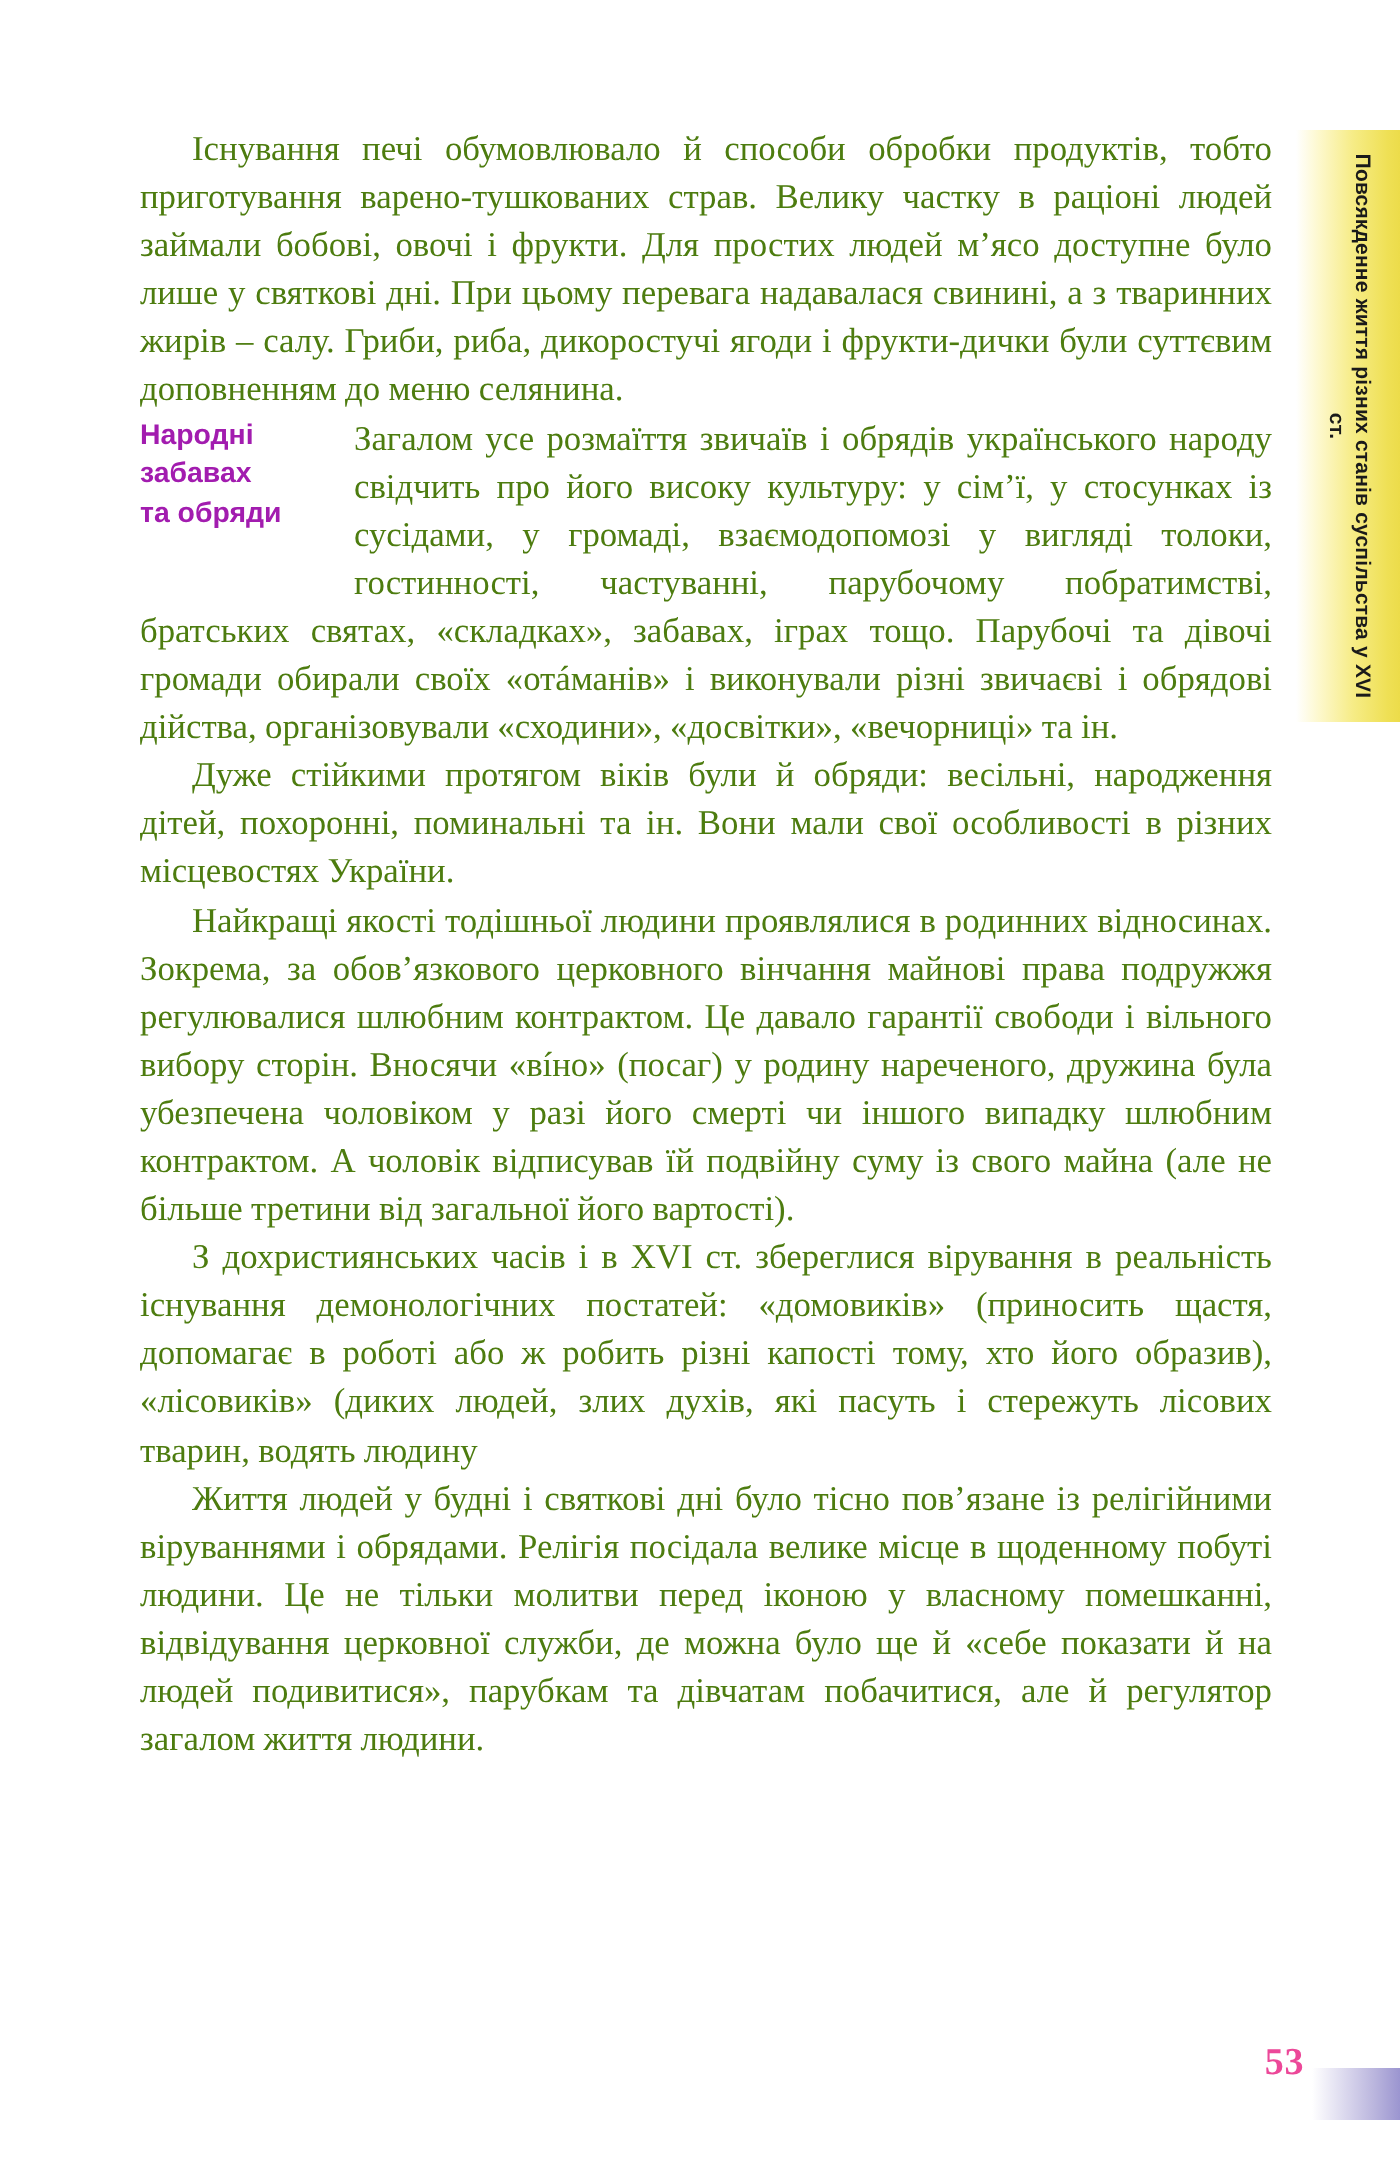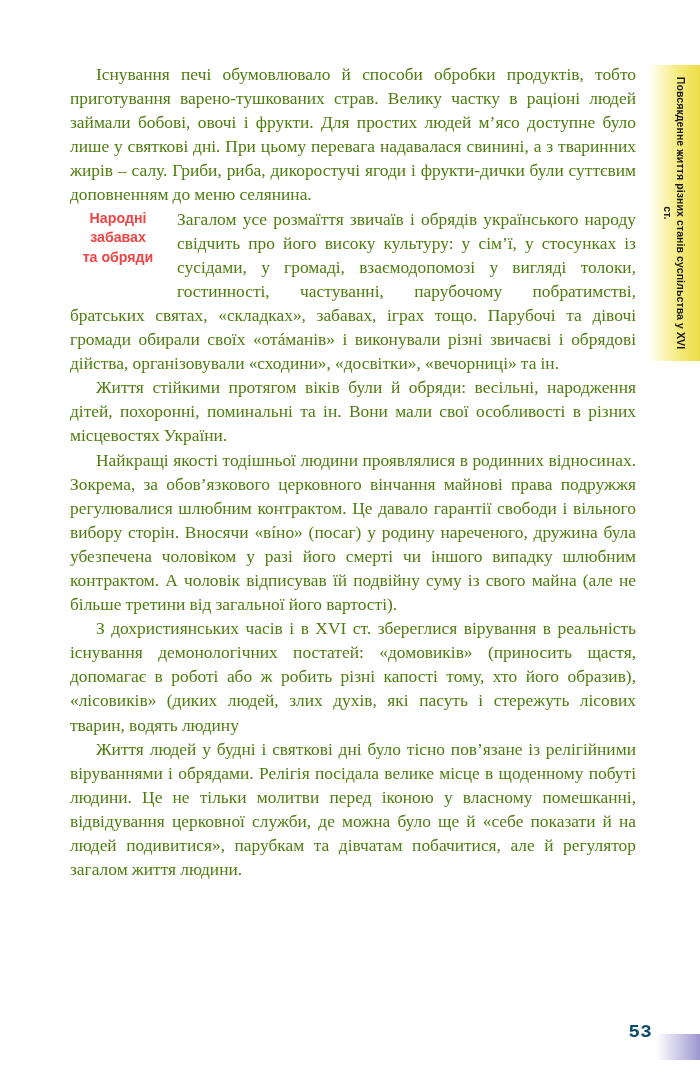--- a/index.html
+++ b/index.html
@@ -84,22 +84,22 @@
   }
   .side-head {
     position: absolute;
     left: 0;
     top: 2px;
     width: 96px;
     font-family: "Liberation Sans", "DejaVu Sans", sans-serif;
     font-size: 14.2px;
     font-weight: 700;
     line-height: 19.5px;
-    color: #ef4444;
-    text-align: center;
+    color: #a21caf;
+    text-align: left;
   }
   .side-head em { font-style: normal; display: block; }
 
   
   .float-spacer {
     float: left;
     width: 107px;
     height: 78px;
   }
   .section-with-head p.body {
@@ -111,24 +111,24 @@
 
   .gap { height: 0px; }
 
   
   .page-number {
     position: absolute;
     left: 618px;
     top: 1021px;
     width: 34px;
     text-align: right;
-    font-family: Liberation Mono, monospace;
+    font-family: Liberation Serif, serif;
     font-size: 19px;
     font-weight: 700;
-    color: #0c4a6e;
+    color: #ec4899;
     letter-spacing: 0.3px;
   }
 
   
   .corner-block {
     position: absolute;
     left: 656px;
     top: 1034px;
     width: 44px;
     height: 26px;
@@ -155,21 +155,21 @@
     <div class="section-with-head">
       <div class="side-head">
         <em>Народні</em>
         <em>забавах</em>
         <em>та обряди</em>
       </div>
       <div class="float-spacer"></div>
       <p class="body">Загалом усе розмаїття звичаїв і обрядів українського народу свідчить про його високу культуру: у сім’ї, у стосунках із сусідами, у громаді, взаємодопомозі у вигляді толоки, гостинності, частуванні, парубочому побратимстві, братських святах, «складках», забавах, іграх тощо. Парубочі та дівочі громади обирали своїх «отáманів» і виконували різні звичаєві і обрядові дійства, організовували «сходини», «досвітки», «вечорниці» та ін.</p>
     </div>
 
-    <p class="body">Життя стійкими протягом віків були й обряди: весільні, народження дітей, похоронні, поминальні та ін. Вони мали свої особливості в різних місцевостях України.</p>
+    <p class="body">Дуже стійкими протягом віків були й обряди: весільні, народження дітей, похоронні, поминальні та ін. Вони мали свої особливості в різних місцевостях України.</p>
     <p class="body">Найкращі якості тодішньої людини проявлялися в родинних відносинах. Зокрема, за обов’язкового церковного вінчання майнові права подружжя регулювалися шлюбним контрактом. Це давало гарантії свободи і вільного вибору сторін. Вносячи «вíно» (посаг) у родину нареченого, дружина була убезпечена чоловіком у разі його смерті чи іншого випадку шлюбним контрактом. А чоловік відписував їй подвійну суму із свого майна (але не більше третини від загальної його вартості).</p>
     <p class="body">З дохристиянських часів і в XVI ст. збереглися вірування в реальність існування демонологічних постатей: «домовиків» (приносить щастя, допомагає в роботі або ж робить різні капості тому, хто його образив), «лісовиків» (диких людей, злих духів, які пасуть і стережуть лісових тварин, водять людину</p>
     <p class="body">Життя людей у будні і святкові дні було тісно пов’язане із релігійними віруваннями і обрядами. Релігія посідала велике місце в щоденному побуті людини. Це не тільки молитви перед іконою у власному помешканні, відвідування церковної служби, де можна було ще й «себе показати й на людей подивитися», парубкам та дівчатам побачитися, але й регулятор загалом життя людини.</p>
 
   </div>
 
   <div class="page-number">53</div>
 
   <div class="corner-block"></div>
 

